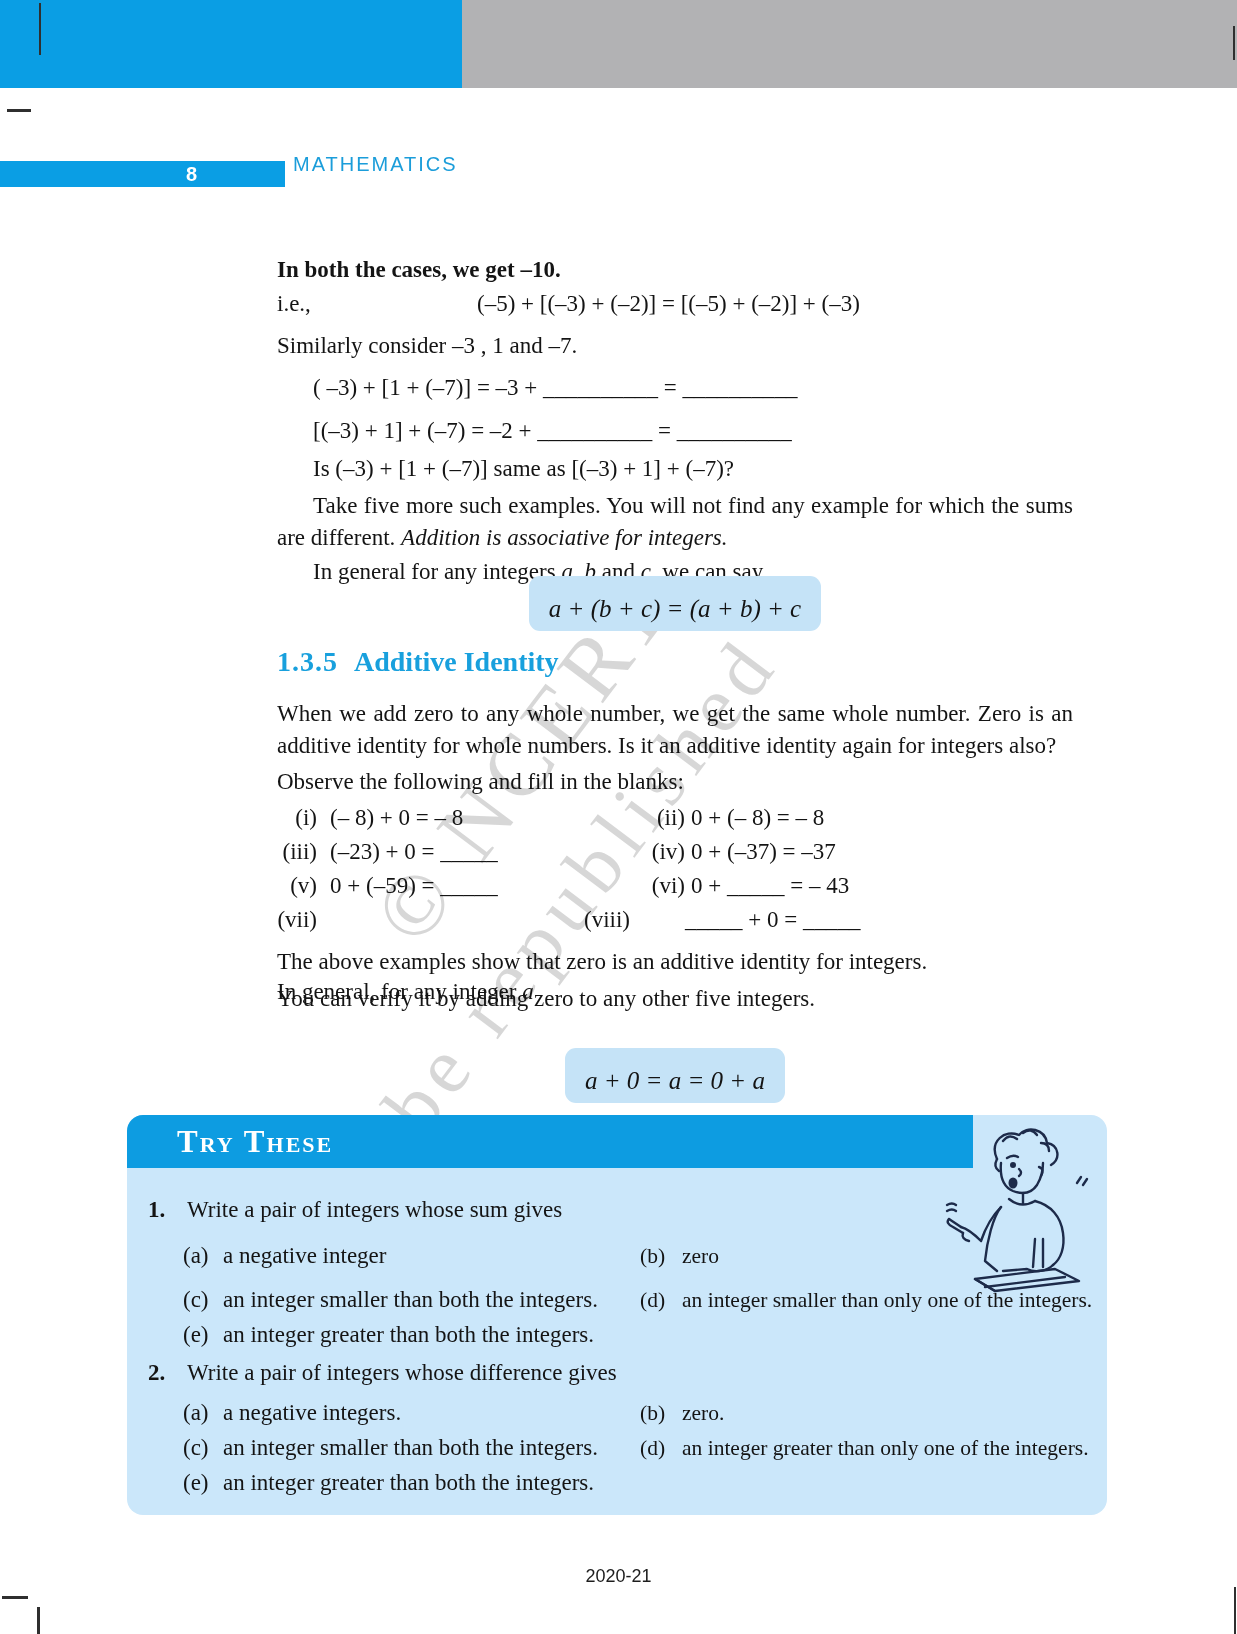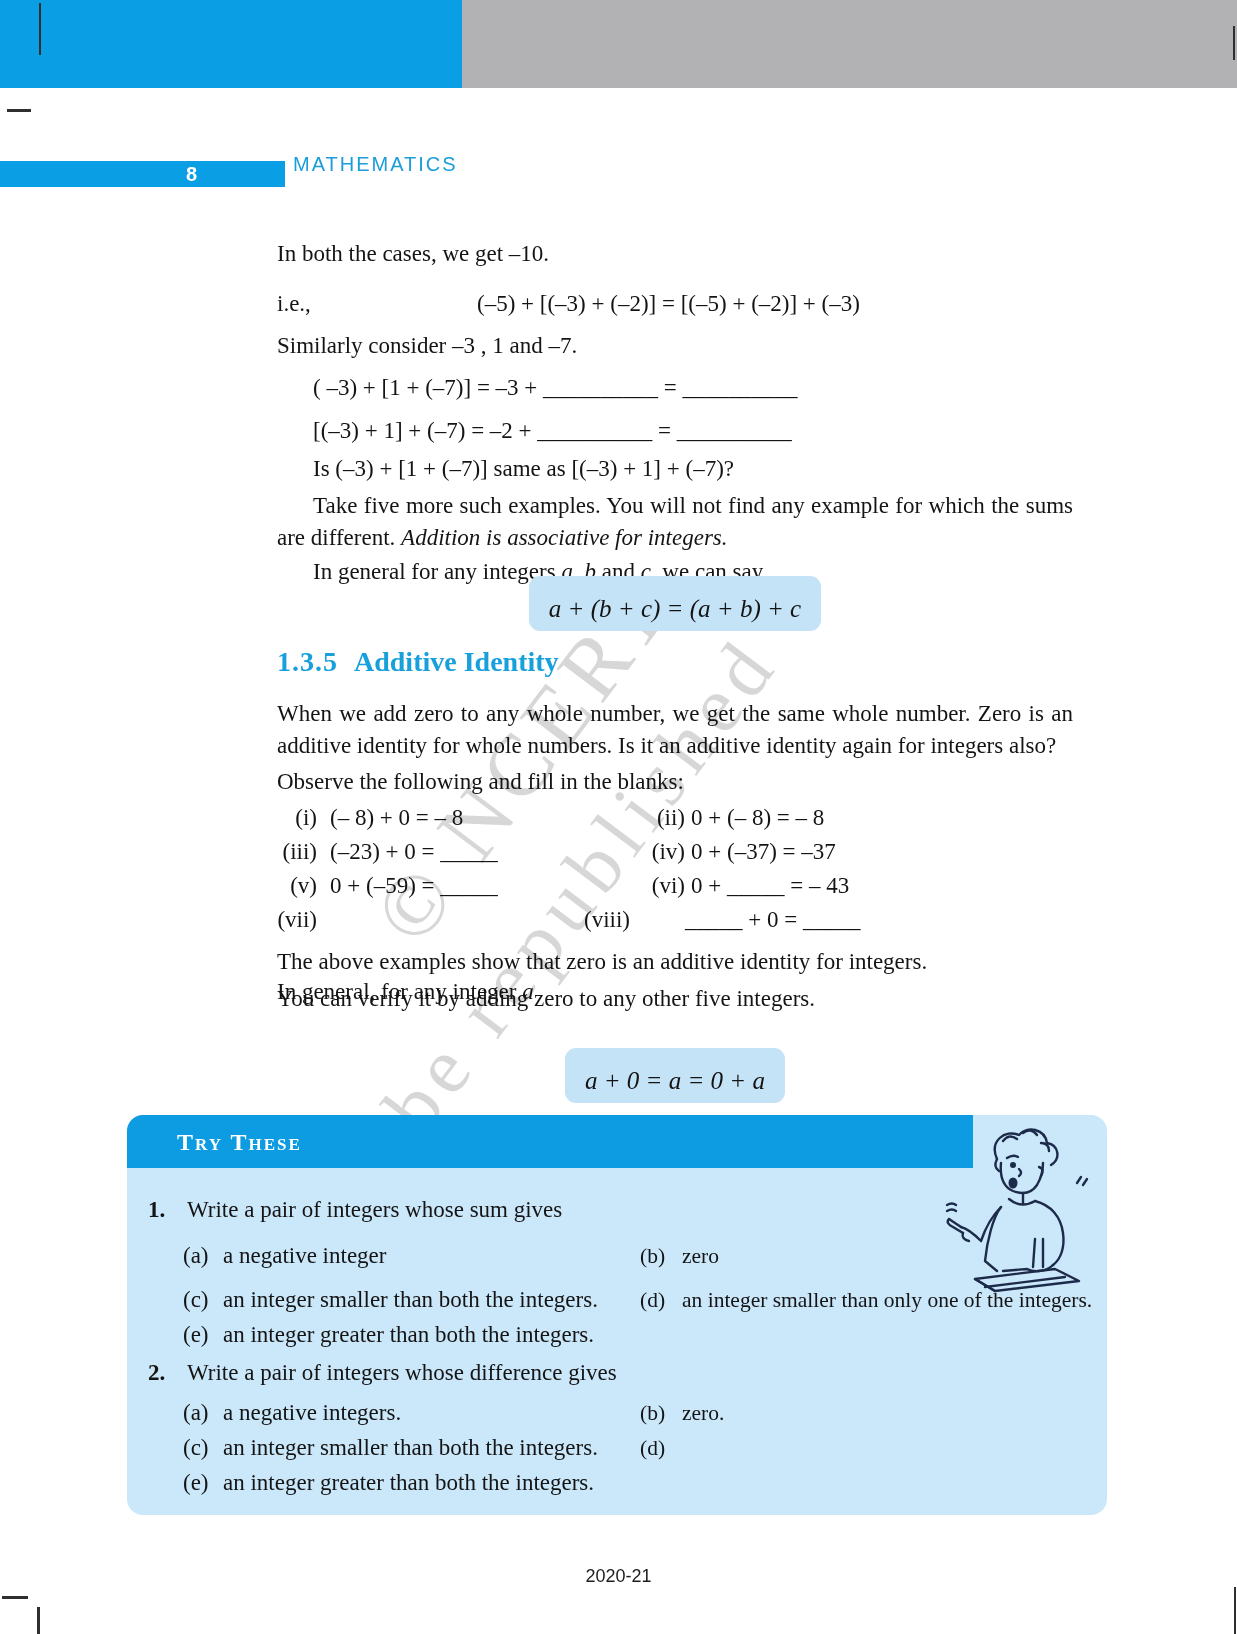--- a/index.html
+++ b/index.html
@@ -49,21 +49,21 @@
   .ex-grid{display:grid;grid-template-columns:40px 13px 300px 55px 6px auto;row-gap:6px;line-height:28px;}
   .ex-l-label,.ex-r-label{text-align:right;white-space:nowrap;}
   .ex-text{white-space:nowrap;}
 
   
   .try-panel{position:absolute;left:127px;top:1115px;width:980px;height:400px;background:#cbe7fa;
              border-radius:16px;z-index:2;}
   .try-header{position:absolute;left:0;top:0;width:846px;height:53px;background:#0d9ce1;
               border-radius:16px 0 0 0;}
   .try-title{position:absolute;left:50px;top:6px;color:#ffffff;font-variant:small-caps;font-weight:bold;
-             font-size:24px;line-height:42px;letter-spacing:2px;font-family:"Liberation Serif",serif;}
+             font-size:31px;line-height:42px;letter-spacing:2px;font-family:"Liberation Serif",serif;}
   .try-item-num{position:absolute;font-weight:bold;font-size:23px;}
   .try-item-text{position:absolute;font-size:23px;white-space:nowrap;}
   .opt-label{position:absolute;font-size:23px;}
   .opt-text{position:absolute;font-size:23px;white-space:nowrap;}
   .opt-label.right,.opt-text.right{font-size:21.5px;}
   .figure-wrap{position:absolute;left:812px;top:6px;width:160px;height:190px;}
 
   .footer{position:absolute;left:0;top:1566px;width:1237px;text-align:center;
           font-family:"Liberation Sans",sans-serif;font-size:18px;color:#1d1d1d;z-index:2;}
 </style>
@@ -85,21 +85,21 @@
   <div class="pagenum-bar">
     <div class="pagenum">8</div>
   </div>
   <div class="subject">MATHEMATICS</div>
 
   <div class="wm wm1">© NCERT</div>
   <div class="wm wm2">not to be republished</div>
 
   <div class="content">
 
-    <div class="blk" style="top:238px;">In both the cases, we get –10.</div>
+    <div class="blk" style="top:254px;font-weight:bold;">In both the cases, we get –10.</div>
 
     <div class="blk ie-row" style="top:288px;">
       <span class="ie-label">i.e.,</span>
       <span class="eqline">(–5) + [(–3) + (–2)] = [(–5) + (–2)] + (–3)</span>
     </div>
 
     <div class="blk" style="top:330px;">Similarly consider  –3 , 1 and  –7.</div>
 
     <div class="blk indent eqline" style="top:372px;">( –3) + [1 + (–7)] = –3 + __________ = __________</div>
     <div class="blk indent eqline" style="top:415px;">[(–3) + 1] + (–7) = –2 + __________ = __________</div>
@@ -226,20 +226,21 @@
     <div class="try-item-text" style="left:60px;top:245px;">Write a pair of integers whose difference gives</div>
 
     <div class="opt-label" style="left:56px;top:285px;">(a)</div>
     <div class="opt-text" style="left:96px;top:285px;">a negative integers.</div>
     <div class="opt-label right" style="left:513px;top:286px;">(b)</div>
     <div class="opt-text right" style="left:555px;top:286px;">zero.</div>
 
     <div class="opt-label" style="left:56px;top:320px;">(c)</div>
     <div class="opt-text" style="left:96px;top:320px;">an integer smaller than both the integers.</div>
     <div class="opt-label right" style="left:513px;top:321px;">(d)</div>
+    <div class="opt-text right" style="left:555px;top:321px;">an integer greater than only one of the integers.</div>
 
     <div class="opt-label" style="left:56px;top:355px;">(e)</div>
     <div class="opt-text" style="left:96px;top:355px;">an integer greater than both the integers.</div>
   </div>
 
   <div class="footer">2020-21</div>
 
 </div>
 
 </body></html>

